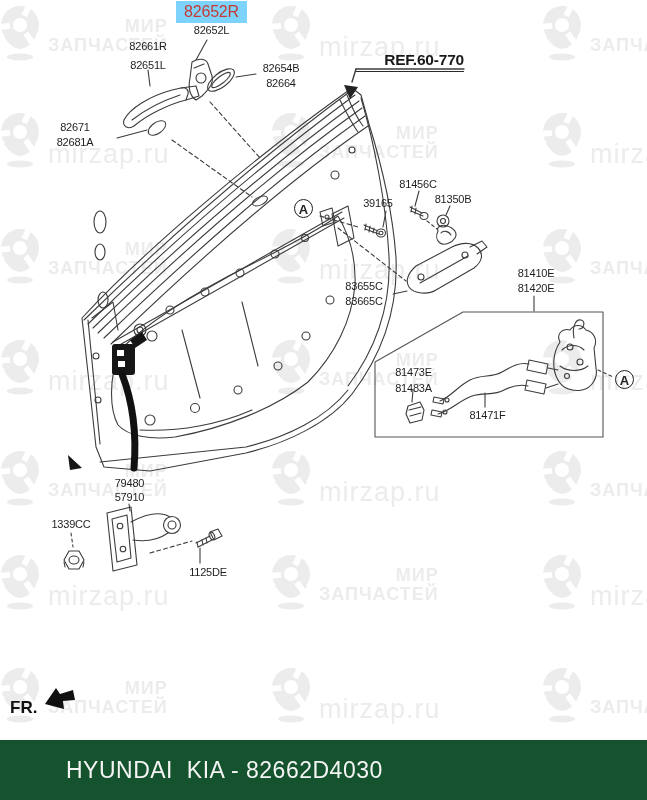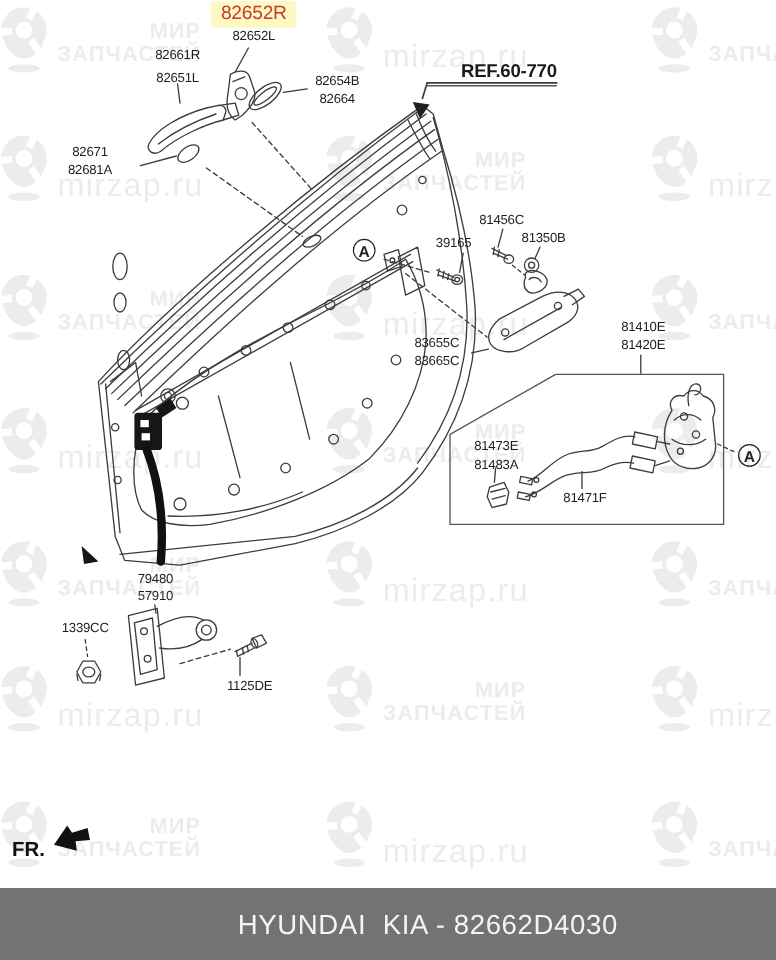--- a/index.html
+++ b/index.html
@@ -532,21 +532,21 @@
     <path d="M196,543 L210,536 M198,547 L212,540"></path>
     <path d="M197,542 L198,547 M202,540 L203,545 M206,538 L207,543"></path>
     <path d="M210,532 L218,529 L222,536 L214,540 Z"></path>
     <ellipse cx="212" cy="536" rx="2.5" ry="4" transform="rotate(-25 212 536)"></ellipse>
     <path d="M200,548 L200,563"></path>
   </g>
 
   <polygon points="45,704 56,688 60,694 73,690 75,700 63,701 64,709" fill="#111111" stroke="none"></polygon>
 </svg>
 
-<div class="lbl-hl" style="left: 176px; top: 1px; background: #fef9c3; color: rgb(198, 58, 53);">82652R</div>
+<div class="lbl-hl" style="left: 176px; top: 1px; background: #7dd3fc; color: rgb(198, 58, 53);">82652R</div>
 
 <div class="lbl" style="left:176px;top:23px;width:71px;">82652L</div>
 
 <div class="lbl" style="left:116px;top:37px;width:64px;line-height:19px;">
   <span class="ln">82661R</span>
   <span class="ln">82651L</span>
 </div>
 
 <div class="lbl" style="left:251px;top:61px;width:60px;">
   <span class="ln">82654B</span>
@@ -591,15 +591,15 @@
 <div class="lbl" style="left:40px;top:517px;width:62px;">1339CC</div>
 
 <div class="lbl" style="left:179px;top:565px;width:58px;">1125DE</div>
 
 <div class="callout-a" style="left:294px;top:199px;">A</div>
 
 <div class="callout-a" style="left:615px;top:370px;">A</div>
 
 <div class="fr-label" style="left:10px;top:698px;">FR.</div>
 
-<div class="footer" style="background: #737373; justify-content: center;">
+<div class="footer" style="background: #14532d;">
   <span>HYUNDAI  KIA - 82662D4030</span>
 </div>
 
 </body></html>

